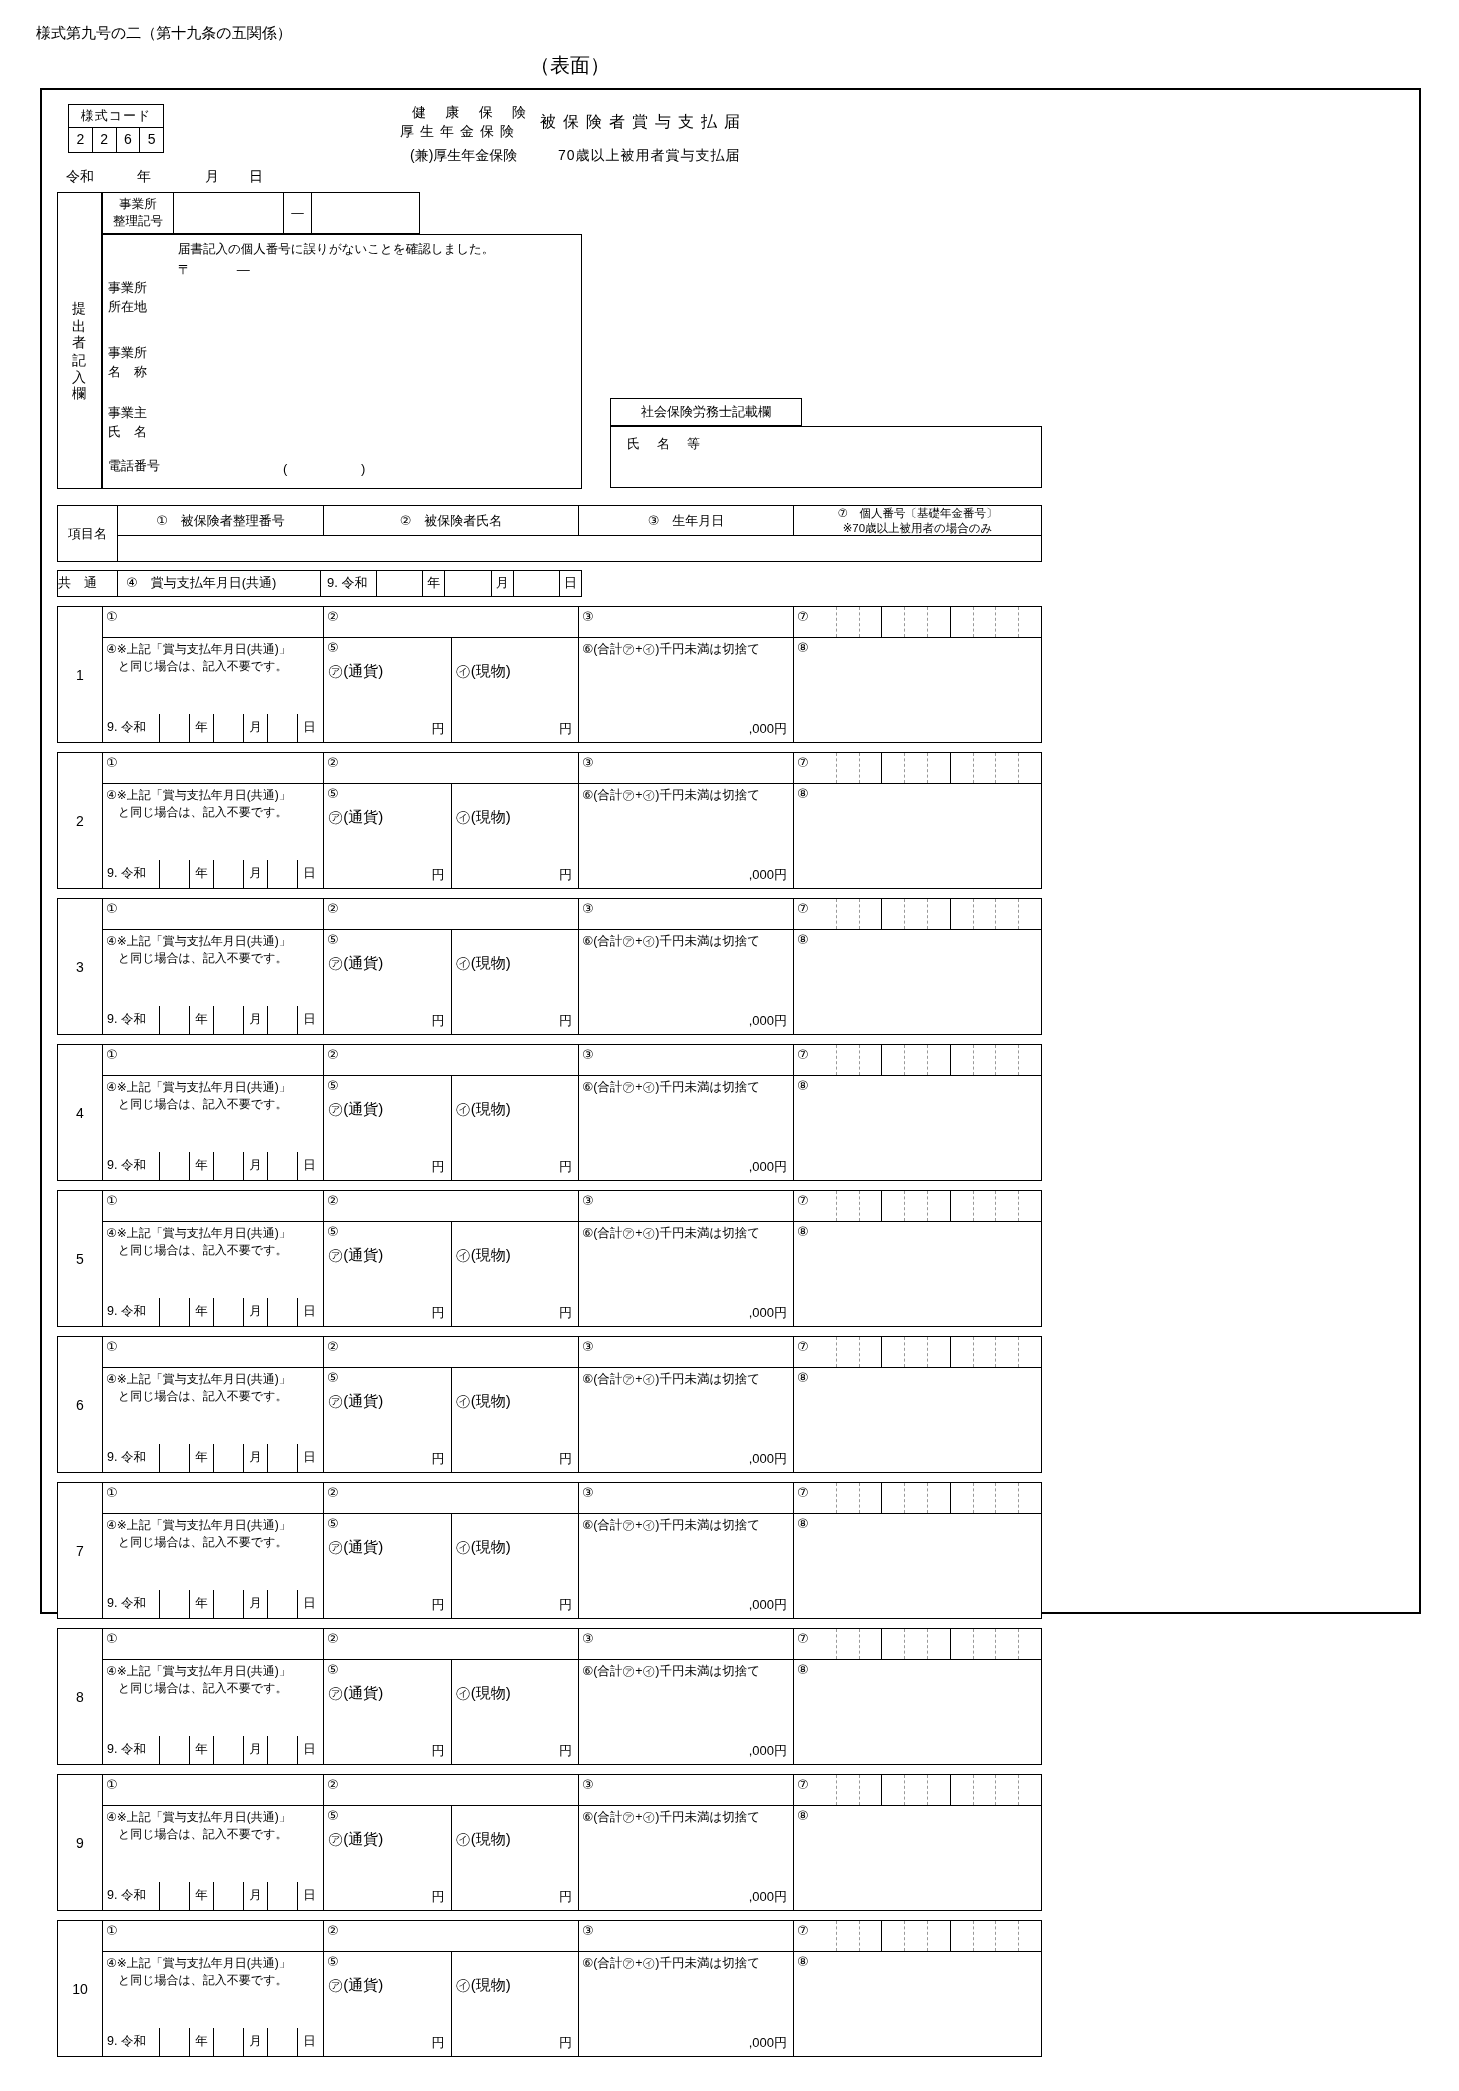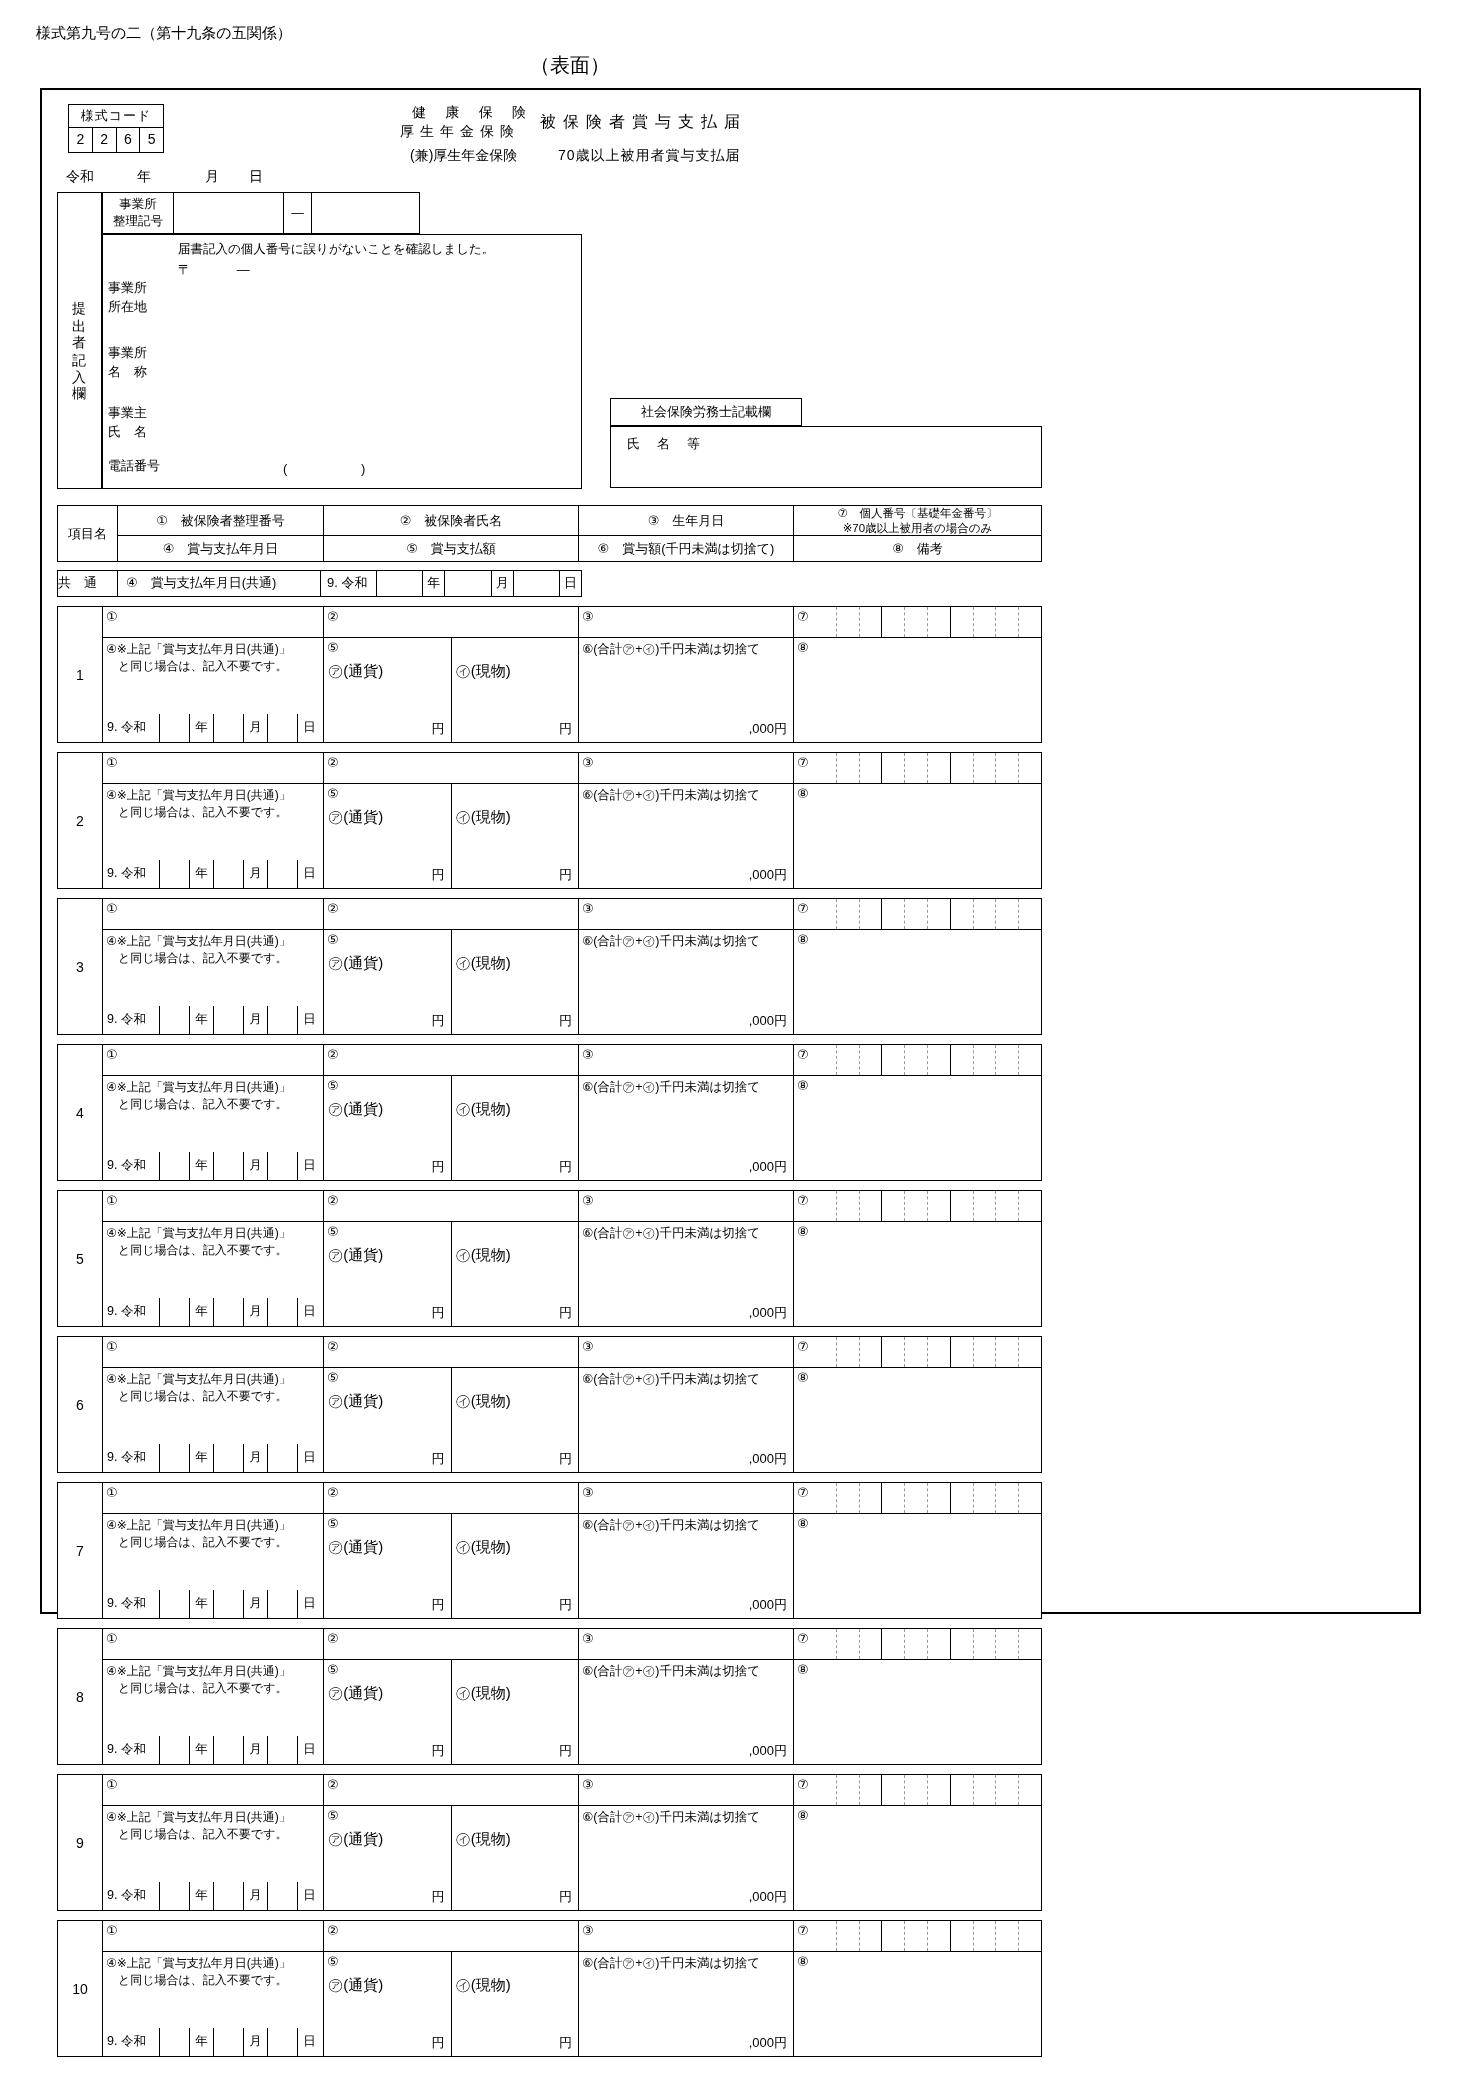--- a/index.html
+++ b/index.html
@@ -201,26 +201,20 @@
       <div class="ih-grid">
         <div class="ih-row top">
           <div class="ih-cell ihw1">①　被保険者整理番号</div>
           <div class="ih-cell ihw2">②　被保険者氏名</div>
           <div class="ih-cell ihw3">③　生年月日</div>
           <div class="ih-cell ihw4 two-line">
             <div>⑦　個人番号〔基礎年金番号〕</div>
             <div>※70歳以上被用者の場合のみ</div>
           </div>
         </div>
-        <div class="ih-row bottom">
-          <div class="ih-cell ihw1">④　賞与支払年月日</div>
-          <div class="ih-cell ihw2">⑤　賞与支払額</div>
-          <div class="ih-cell ihw3">⑥　賞与額(千円未満は切捨て)</div>
-          <div class="ih-cell ihw4">⑧　備考</div>
-        </div>
       </div>
     </div>
 
     <div class="common-row">
       <div class="cr-label">共　通</div>
       <div class="cr-field">④　賞与支払年月日(共通)</div>
       <div class="common-date">
         <span class="cd-era">9. 令和</span>
         <span class="cd-box"></span>
         <span class="cd-lbl">年</span>

